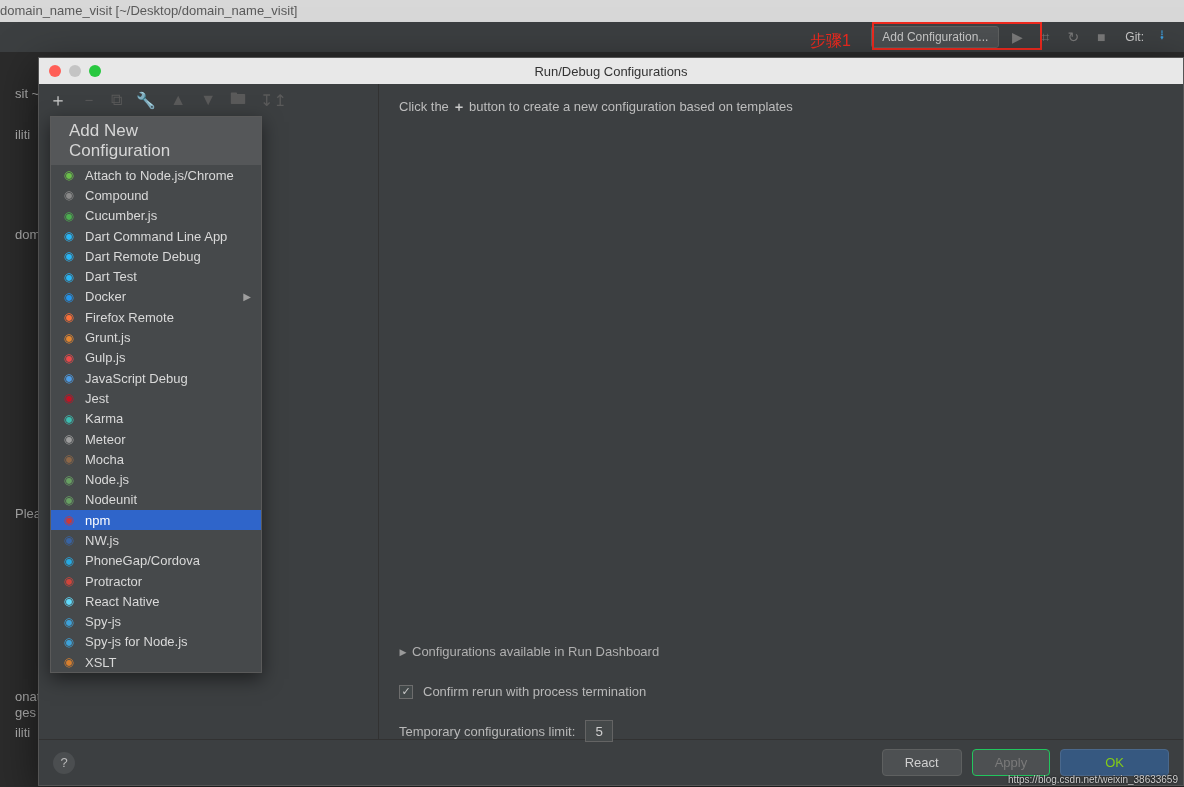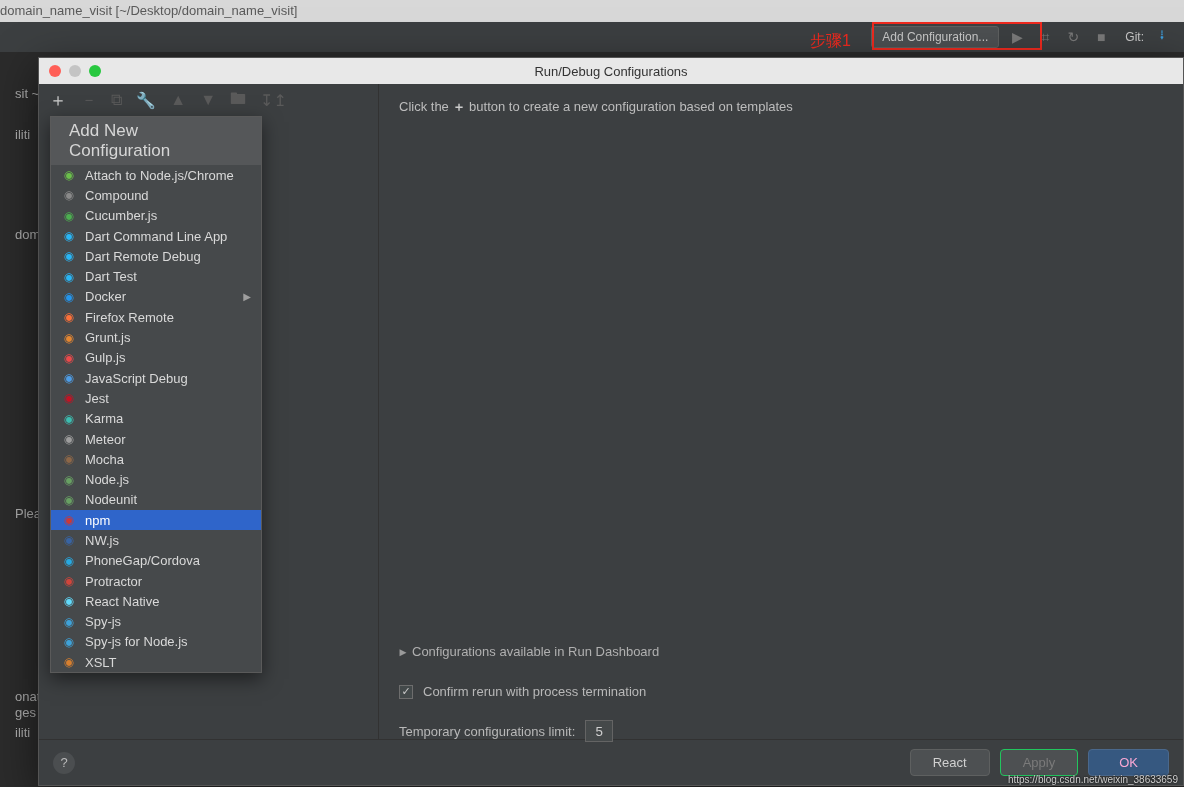--- a/index.html
+++ b/index.html
@@ -104,21 +104,21 @@
 
   .dialog-footer {
     height:46px; display:flex; align-items:center; padding:0 14px; gap:10px;
     border-top:1px solid #323232;
   }
   .help { width:22px;height:22px;border-radius:50%;background:#4b4e50;color:#bababa;display:flex;align-items:center;justify-content:center;font-size:13px;}
   .footer-spacer{flex:1;}
   .dbtn { padding:5px 22px; border-radius:4px; font-size:13px;}
   .b-cancel{background:#4d5052;border:1px solid #5e6060;color:#d0d0d0;}
   .b-apply{background:#4d5052;border:1px solid #22c55e;color:#7a7a7a;}
-  .b-ok{background:#365880;border:1px solid #4a688c;color:#f9a8d4; padding:5px 30px;}
+  .b-ok{background:#365880;border:1px solid #4a688c;color:#84cc16; padding:5px 44px;}
 
   
   .dd {
     position:absolute;
     left:50px; top:116px;
     width:212px;
     background:#46494b;
     border:1px solid #5a5a5a;
     box-shadow:0 6px 18px rgba(0,0,0,.5);
     z-index:50;

